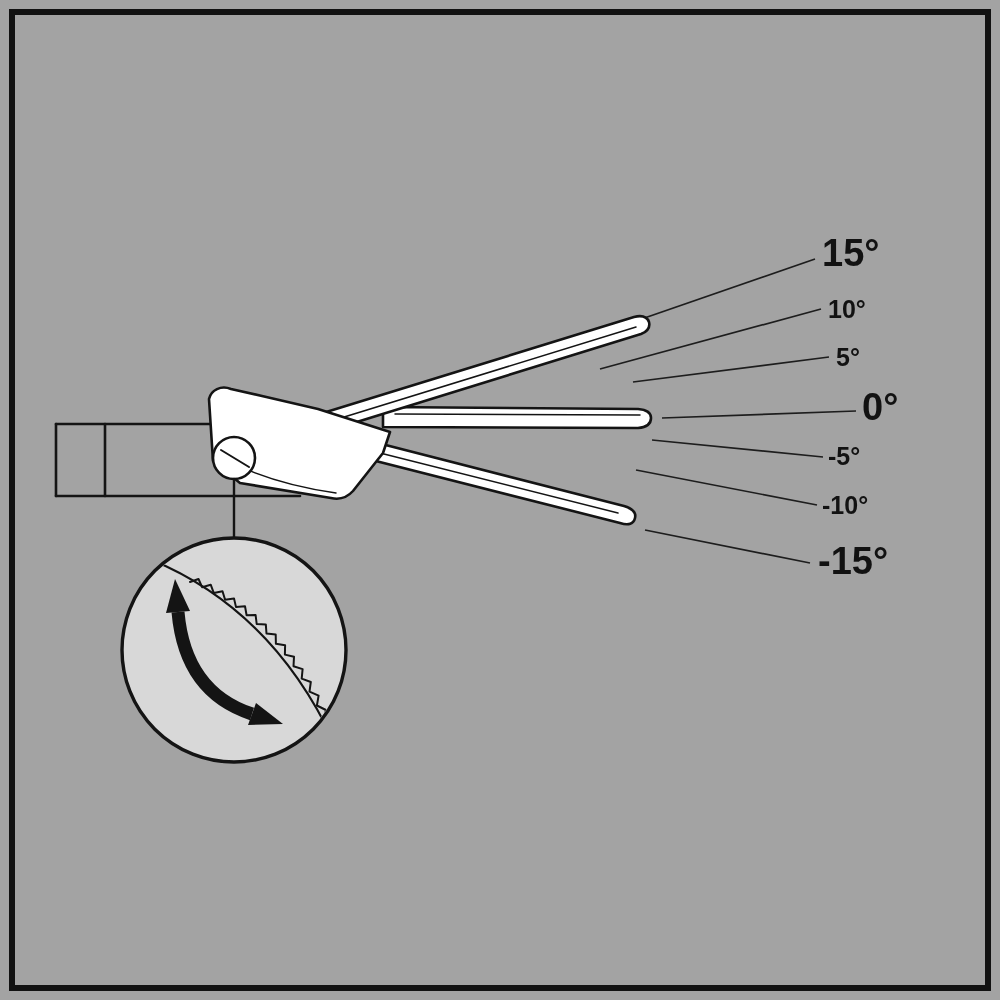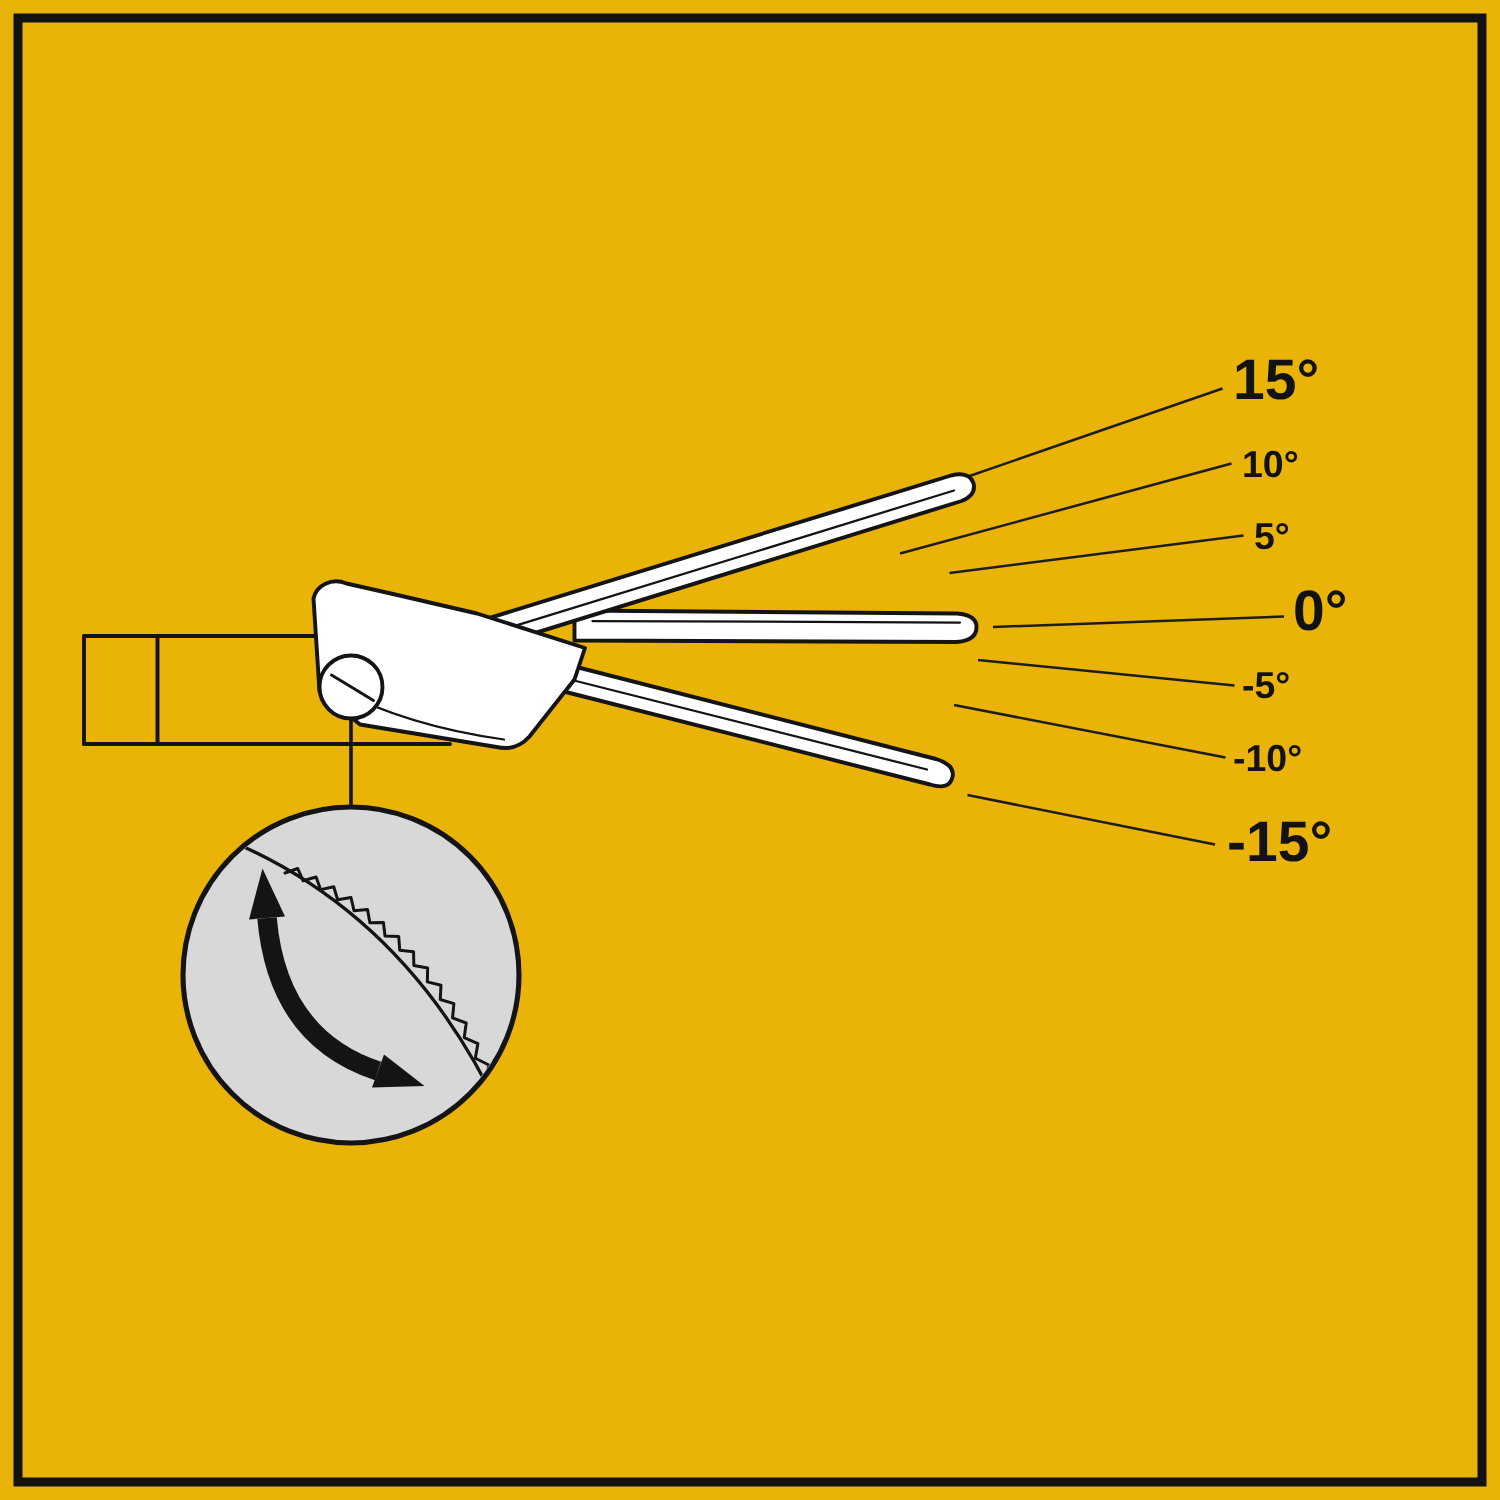--- a/index.html
+++ b/index.html
@@ -1,16 +1,16 @@
 <!DOCTYPE html>
 <html><head>
 <meta charset="utf-8">
 <style>
   html,body{margin:0;padding:0;background:#fff;}
-  #stage{position:relative;width:1000px;height:1000px;background:#eab308;overflow:hidden;
+  #stage{position:relative;width:1000px;height:1000px;background:#a3a3a3;overflow:hidden;
          font-family:"Liberation Sans",sans-serif;}
   .frame{position:absolute;left:9px;top:9px;right:9px;bottom:9px;border:6px solid #121212;pointer-events:none;}
   svg{position:absolute;left:0;top:0;}
   .ink{stroke:#141414;fill:none;stroke-linecap:round;stroke-linejoin:round;}
   .part{fill:#ffffff;stroke:#141414;stroke-width:2.6;stroke-linejoin:round;}
   .thin{stroke-width:1.5;}
   .fan{stroke:#1d1d1d;stroke-width:1.7;fill:none;}
   .lbl{fill:#121212;font-family:"Liberation Sans",sans-serif;}
   .lbl-big{font-size:38px;font-weight:600;}
   .lbl-small{font-size:25px;font-weight:700;}

